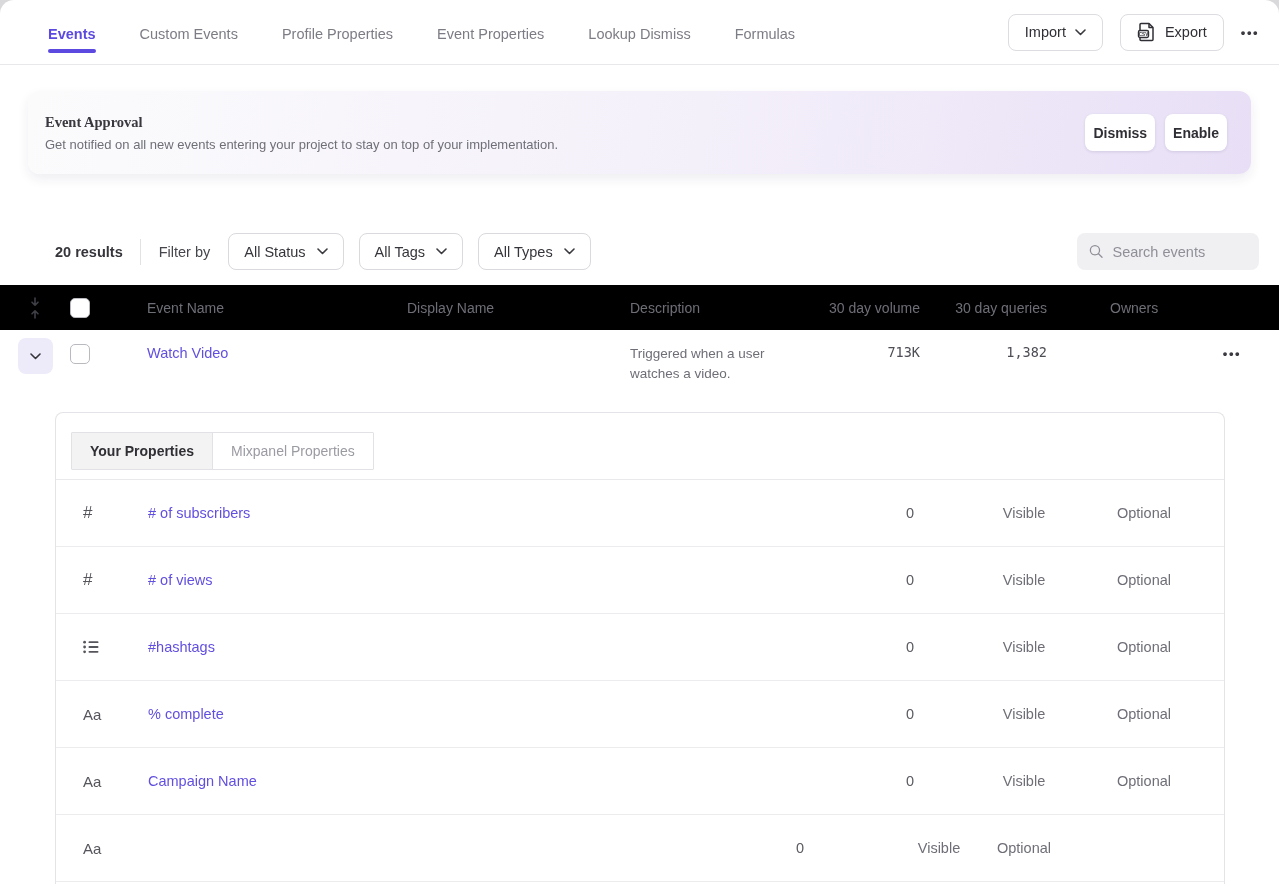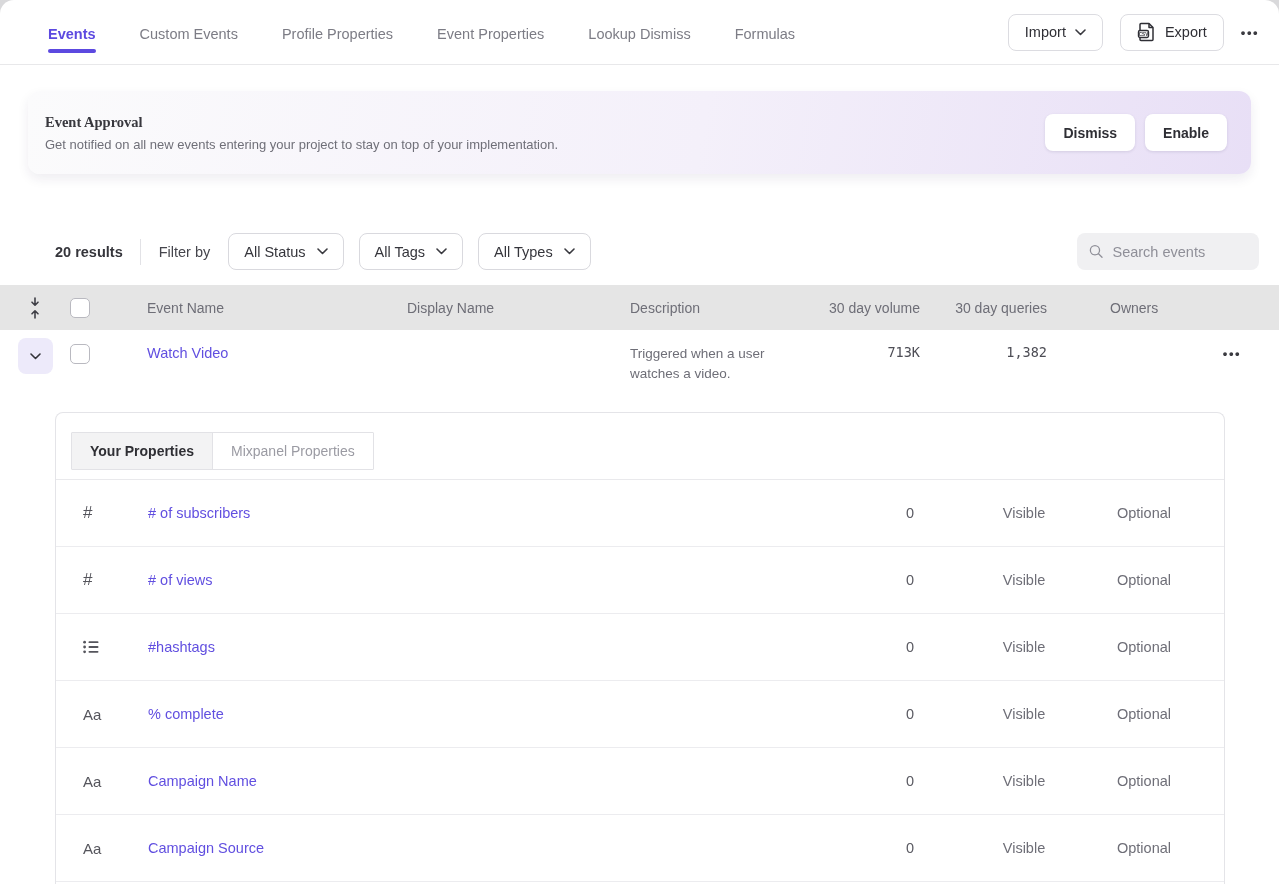--- a/index.html
+++ b/index.html
@@ -45,21 +45,21 @@
     height: 83px; border-radius: 12px;
     background: linear-gradient(100deg, #fbfbfc 0%, #f4f0fa 55%, #e8dff6 100%);
     box-shadow: 0 5px 12px rgba(40, 30, 80, 0.08);
     display: flex; align-items: center; padding: 0 24px 0 17px;
   }
   .banner-text { flex: 1; }
   .banner-title { font-size: 14.5px; font-weight: 700; color: #38383e; margin-bottom: 6px; font-family: Liberation Serif, serif; }
   .banner-sub { font-size: 13px; color: #6f6f78; }
   .banner-actions { display: flex; gap: 10px; }
   .banner-btn {
-    height: 37px; padding: 0 18px; background: #fff; border: none; border-radius: 8px;
+    height: 37px; padding: 0 8px; background: #fff; border: none; border-radius: 8px;
     font-size: 14px; font-weight: 600; color: #2f2f35; cursor: pointer;
     box-shadow: 0 1px 3px rgba(40,30,80,0.12); font-family: inherit;
   }
 
   
   .filter-row {
     margin-top: 59px; height: 37px; display: flex; align-items: center;
     padding: 0 20px 0 55px;
   }
   .results-count { font-size: 14.5px; font-weight: 700; color: #35353b; }
@@ -82,21 +82,21 @@
   }
   .search-box input::placeholder { color: #8f8f98; }
 
   
   .tbl-grid {
     display: grid;
     grid-template-columns: 70px 77px 260px 223px 190px 100px 127px 143px 1fr;
     align-items: start;
   }
   .tbl-head {
-    margin-top: 15px; background: #e5e5e5; height: 45px; align-items: center;
+    margin-top: 15px; background: #000000; height: 45px; align-items: center;
   }
   .th { font-size: 14px; color: #6e6e77; font-weight: 500; }
   .th.right, .td.right { text-align: right; }
   .th.owners { padding-left: 63px; }
   .collapse-cell { display: flex; justify-content: center; }
   .checkbox {
     width: 20px; height: 20px; border: 1.5px solid #b9b9c0; border-radius: 5px;
     background: #fff; cursor: pointer;
   }
   .event-row { min-height: 69px; padding-top: 0; }
@@ -319,21 +319,20 @@
       <span class="prop-icon texttype">Aa</span>
       <span class="prop-name">Campaign Name</span>
       <span class="prop-val">0</span>
       <span></span>
       <span class="prop-vis">Visible</span>
       <span class="prop-req">Optional</span>
     </div>
 
     <div class="prop-row">
       <span class="prop-icon texttype">Aa</span>
-      <span class="prop-name">Campaign Source</span>
       <span class="prop-val">0</span>
       <span></span>
       <span class="prop-vis">Visible</span>
       <span class="prop-req">Optional</span>
     </div>
   </div>
 
 </div>
 
 </body></html>

